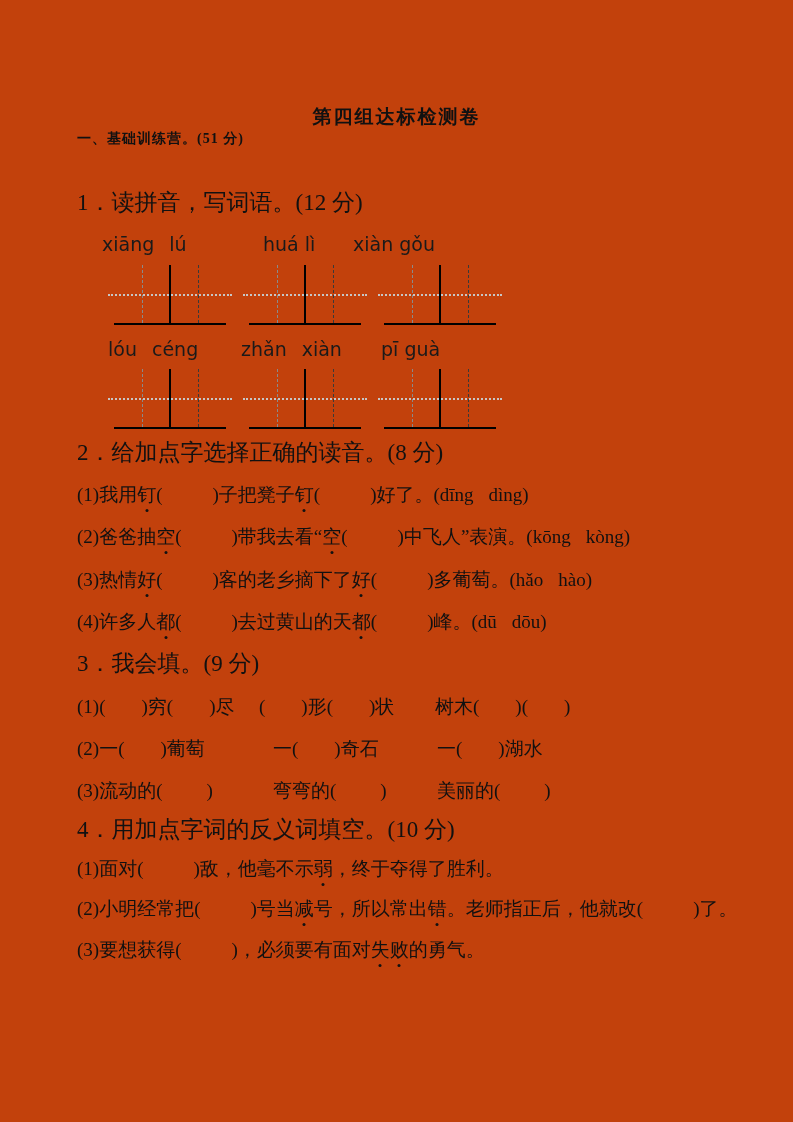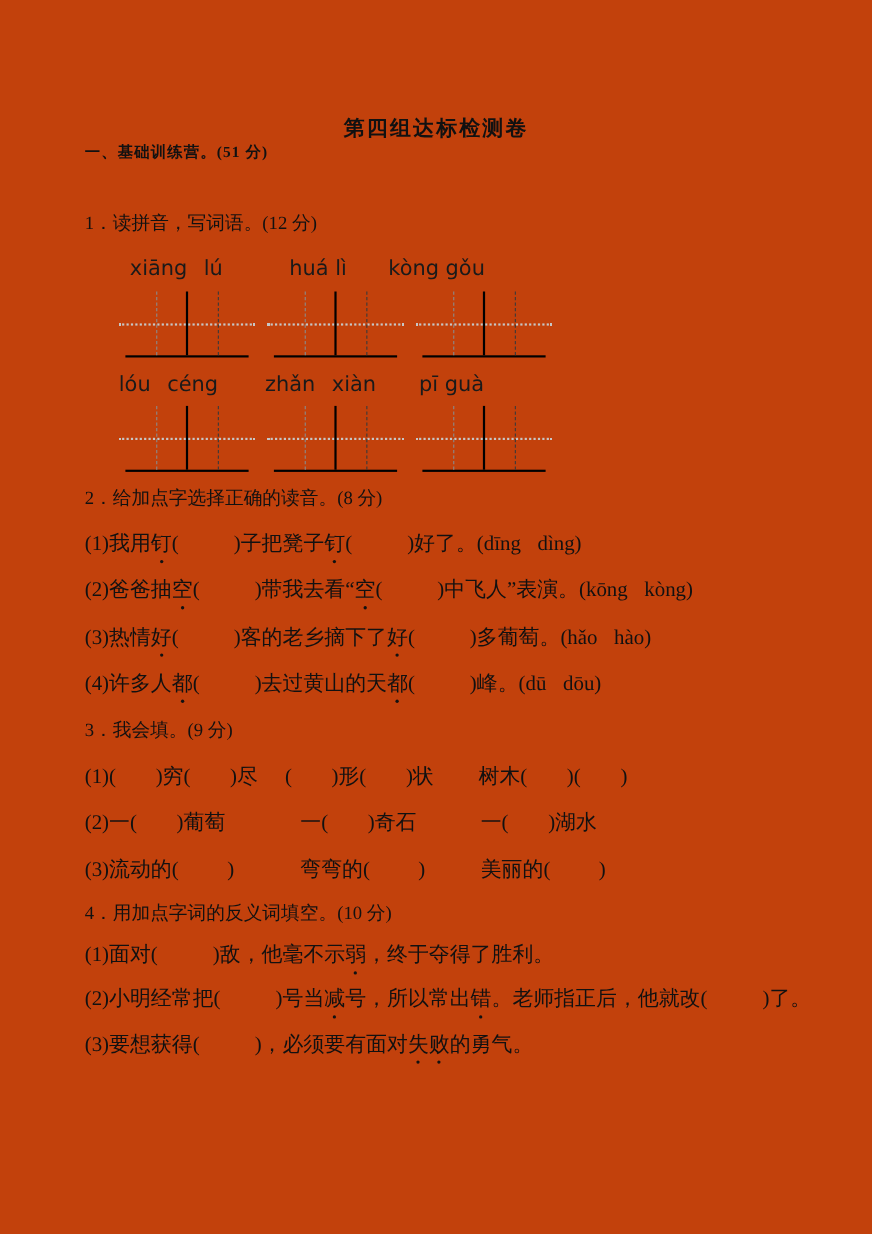--- a/index.html
+++ b/index.html
@@ -3,21 +3,21 @@
 <meta charset="utf-8">
 <style>
   html,body{margin:0;padding:0;background:#fff;}
   .page{position:relative;width:793px;height:1122px;background:#c2410c;overflow:hidden;
         font-family:"Liberation Serif","DejaVu Serif",serif;color:#111;}
   .abs{position:absolute;white-space:nowrap;}
   .title{top:104px;left:0;width:100%;text-align:center;font-size:19px;font-weight:700;letter-spacing:2px;}
   .heading{top:130px;left:77px;font-size:14px;font-weight:700;
            font-family:Liberation Serif, serif;letter-spacing:1px;}
   .bodyline{left:77px;font-size:19px;line-height:26px;height:26px;}
-  .qlabel{left:77px;font-size:17px;line-height:26px;}
+  .qlabel{left:77px;font-size:23px;line-height:26px;}
   .pinyin{font-family:"DejaVu Sans","Liberation Sans",sans-serif;font-size:19px;color:#1a1a1a;}
   .col{position:absolute;top:0;white-space:nowrap;}
   
   .gap{display:inline-block;height:2px;vertical-align:baseline;}
   .gap-s{width:15px;}  
   .gap-n{width:36px;}  
   .gap-m{width:44px;}  
   .gap-w{width:50px;}  
   
   .dchar{position:relative;display:inline-block;}
@@ -35,23 +35,23 @@
 <body>
 
 <div class="page">
 
   <div class="abs title">第四组达标检测卷</div>
 
   <div class="abs heading">一、基础训练营。(51 分)</div>
 
   <div class="abs qlabel" style="top:190px">1．读拼音，写词语。(12 分)</div>
 
-  <span class="abs pinyin" style="top:233px;left:118px">xiāng<span class="gap gap-s"></span>lú</span>
+  <span class="abs pinyin" style="top:233px;left:102px">xiāng<span class="gap gap-s"></span>lú</span>
   <span class="abs pinyin" style="top:233px;left:263px">huá lì</span>
-  <span class="abs pinyin" style="top:233px;left:353px">kòng gǒu</span>
+  <span class="abs pinyin" style="top:233px;left:353px">xiàn gǒu</span>
 
   <div class="wgrid" style="left:114px;top:265px">
     <div class="wg-mid"></div>
     <div class="wg-dash l"></div>
     <div class="wg-dash r"></div>
     <div class="wg-center"></div>
   </div>
   <div class="wgrid" style="left:249px;top:265px">
     <div class="wg-mid"></div>
     <div class="wg-dash l"></div>

